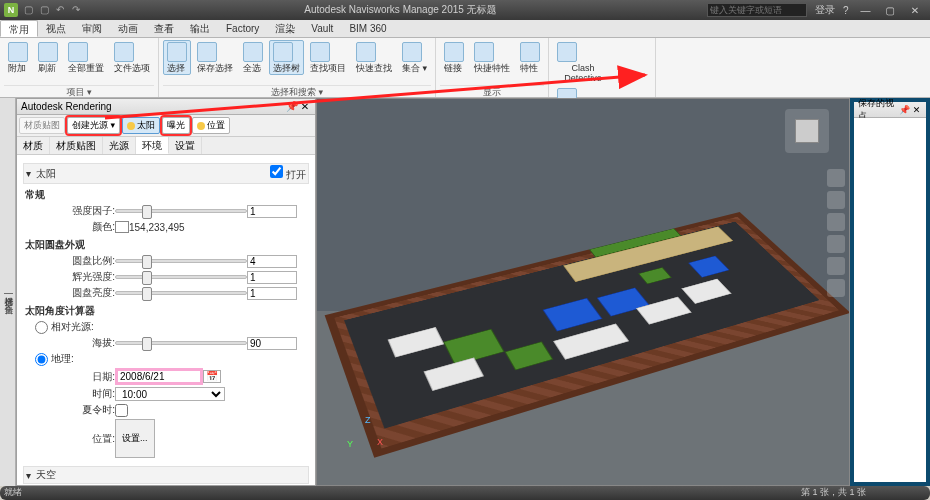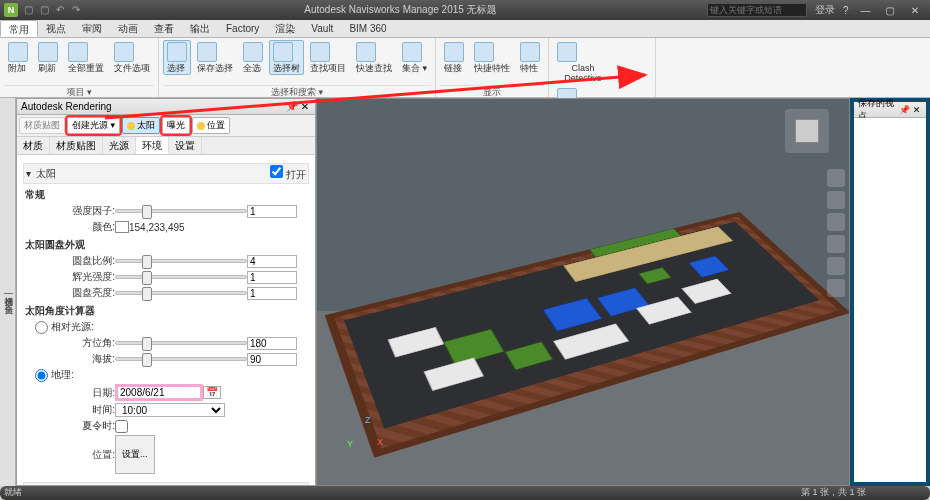--- a/index.html
+++ b/index.html
@@ -283,25 +283,20 @@
           <div class="slider"></div>
           <input class="val" value="1" style="">
         </div>
 
       <div class="subhdr">太阳角度计算器</div>
       <div class="row">
           <input type="radio" name="sunmode" style="">
           <span>相对光源:</span>
         </div>
       <div class="row">
-          <span class="lbl">方位角:</span>
-          <div class="slider"></div>
-          <input class="val" value="180" style="">
-        </div>
-      <div class="row">
           <span class="lbl">海拔:</span>
           <div class="slider"></div>
           <input class="val" value="90" style="">
         </div>
       <div class="row">
           <input type="radio" name="sunmode" checked="" style="">
           <span>地理:</span>
         </div>
       <div class="row">
           <span class="lbl">日期:</span>

